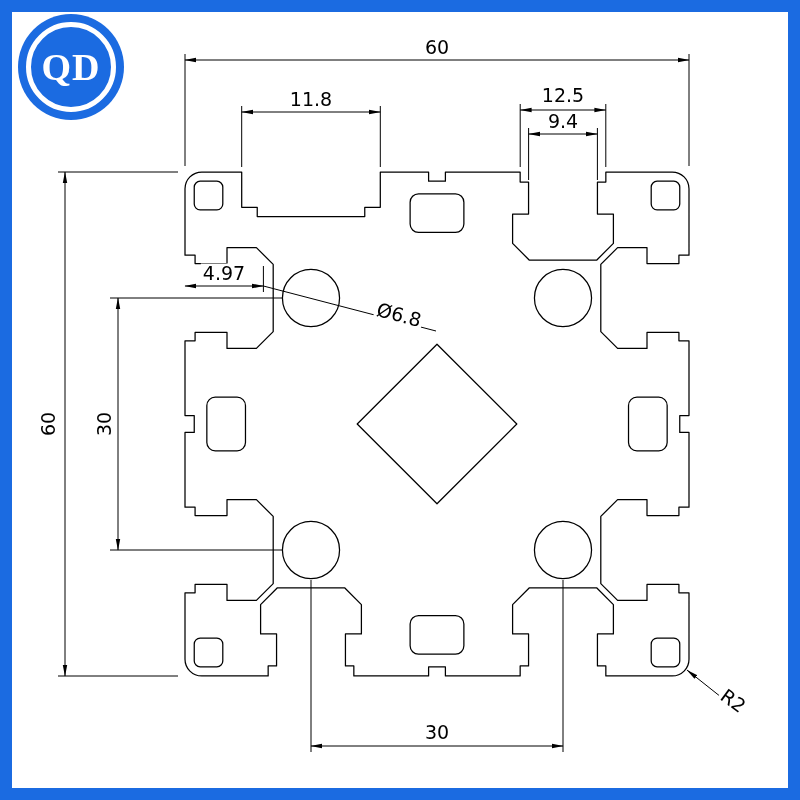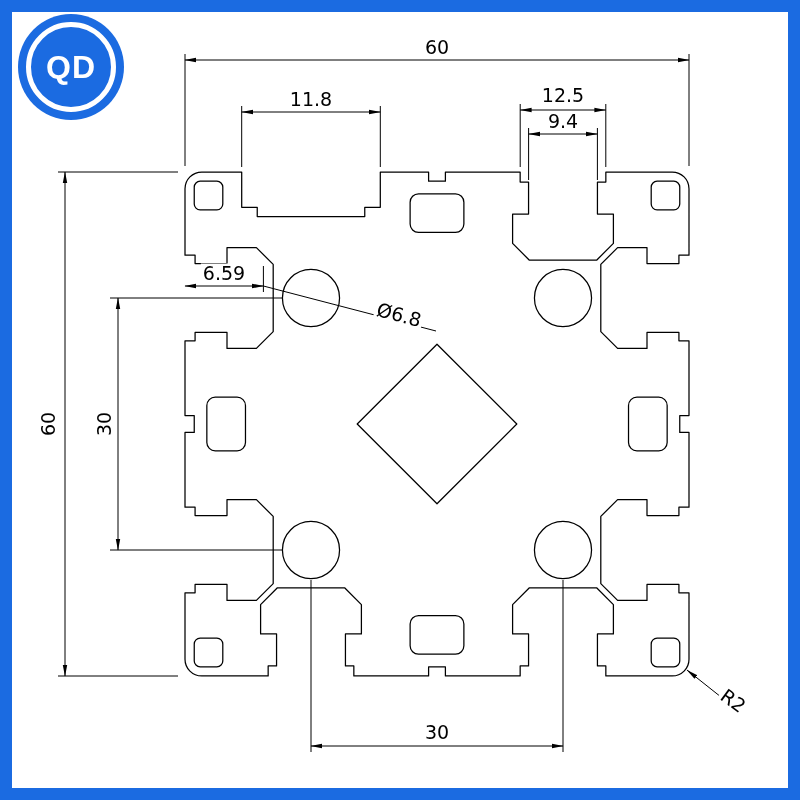--- a/index.html
+++ b/index.html
@@ -6,22 +6,22 @@
   .frame{position:relative;width:800px;height:800px;background:#ffffff;overflow:hidden;
          font-family:"DejaVu Sans",sans-serif;}
   .border-overlay{position:absolute;inset:0;border:12px solid #1b6be1;pointer-events:none;z-index:5;}
   svg.draw{position:absolute;left:0;top:0;z-index:1;}
   .dim-label{position:absolute;font-size:19px;color:#000;white-space:nowrap;z-index:2;
              background:#fff;padding:0 2px;transform:translate(-50%,-50%);line-height:1;}
   .logo{position:absolute;left:18px;top:14px;width:106px;height:106px;border-radius:50%;
         background:#1b6be1;display:flex;align-items:center;justify-content:center;z-index:6;}
   .logo-inner{width:90px;height:90px;border-radius:50%;border:5px solid #ffffff;
               display:flex;align-items:center;justify-content:center;box-sizing:border-box;}
-  .logo-text{color:#ffffff;font-weight:bold;font-size:32px;letter-spacing:1px;
-             font-family:Liberation Sans, sans-serif;}
+  .logo-text{color:#ffffff;font-weight:bold;font-size:38px;letter-spacing:1px;
+             font-family:Liberation Serif, serif;}
 </style>
 </head>
 <body>
 
 <div class="frame">
 
   <svg class="draw" width="800" height="800" viewBox="0 0 800 800">
     <defs>
       <marker id="arr" viewBox="0 0 10 10" refX="9.5" refY="5" markerWidth="12" markerHeight="12" orient="auto-start-reverse" markerUnits="userSpaceOnUse">
         <path d="M0,3.1 L10,5 L0,6.9 Z" fill="#000"></path>
@@ -95,21 +95,21 @@
 
       <line x1="263.4" y1="286" x2="436" y2="331"></line>
       <line x1="721" y1="697" x2="687" y2="670" marker-end="url(#arr)"></line>
     </g>
   </svg>
 
   <div class="dim-label" style="left:437px;top:47px">60</div>
   <div class="dim-label" style="left:311px;top:99px">11.8</div>
   <div class="dim-label" style="left:563px;top:95px">12.5</div>
   <div class="dim-label" style="left:563px;top:121px">9.4</div>
-  <div class="dim-label" style="left:224px;top:273px">6.59</div>
+  <div class="dim-label" style="left:224px;top:273px">4.97</div>
   <div class="dim-label" style="left:399px;top:315px;transform:translate(-50%,-50%) rotate(15deg)">Ø6.8</div>
   <div class="dim-label" style="left:48px;top:424px;transform:translate(-50%,-50%) rotate(-90deg)">60</div>
   <div class="dim-label" style="left:104px;top:424px;transform:translate(-50%,-50%) rotate(-90deg)">30</div>
   <div class="dim-label" style="left:437px;top:732px">30</div>
   <div class="dim-label" style="left:733px;top:701px;transform:translate(-50%,-50%) rotate(36deg)">R2</div>
 
   <div class="logo">
     <div class="logo-inner">
       <span class="logo-text">QD</span>
     </div>

